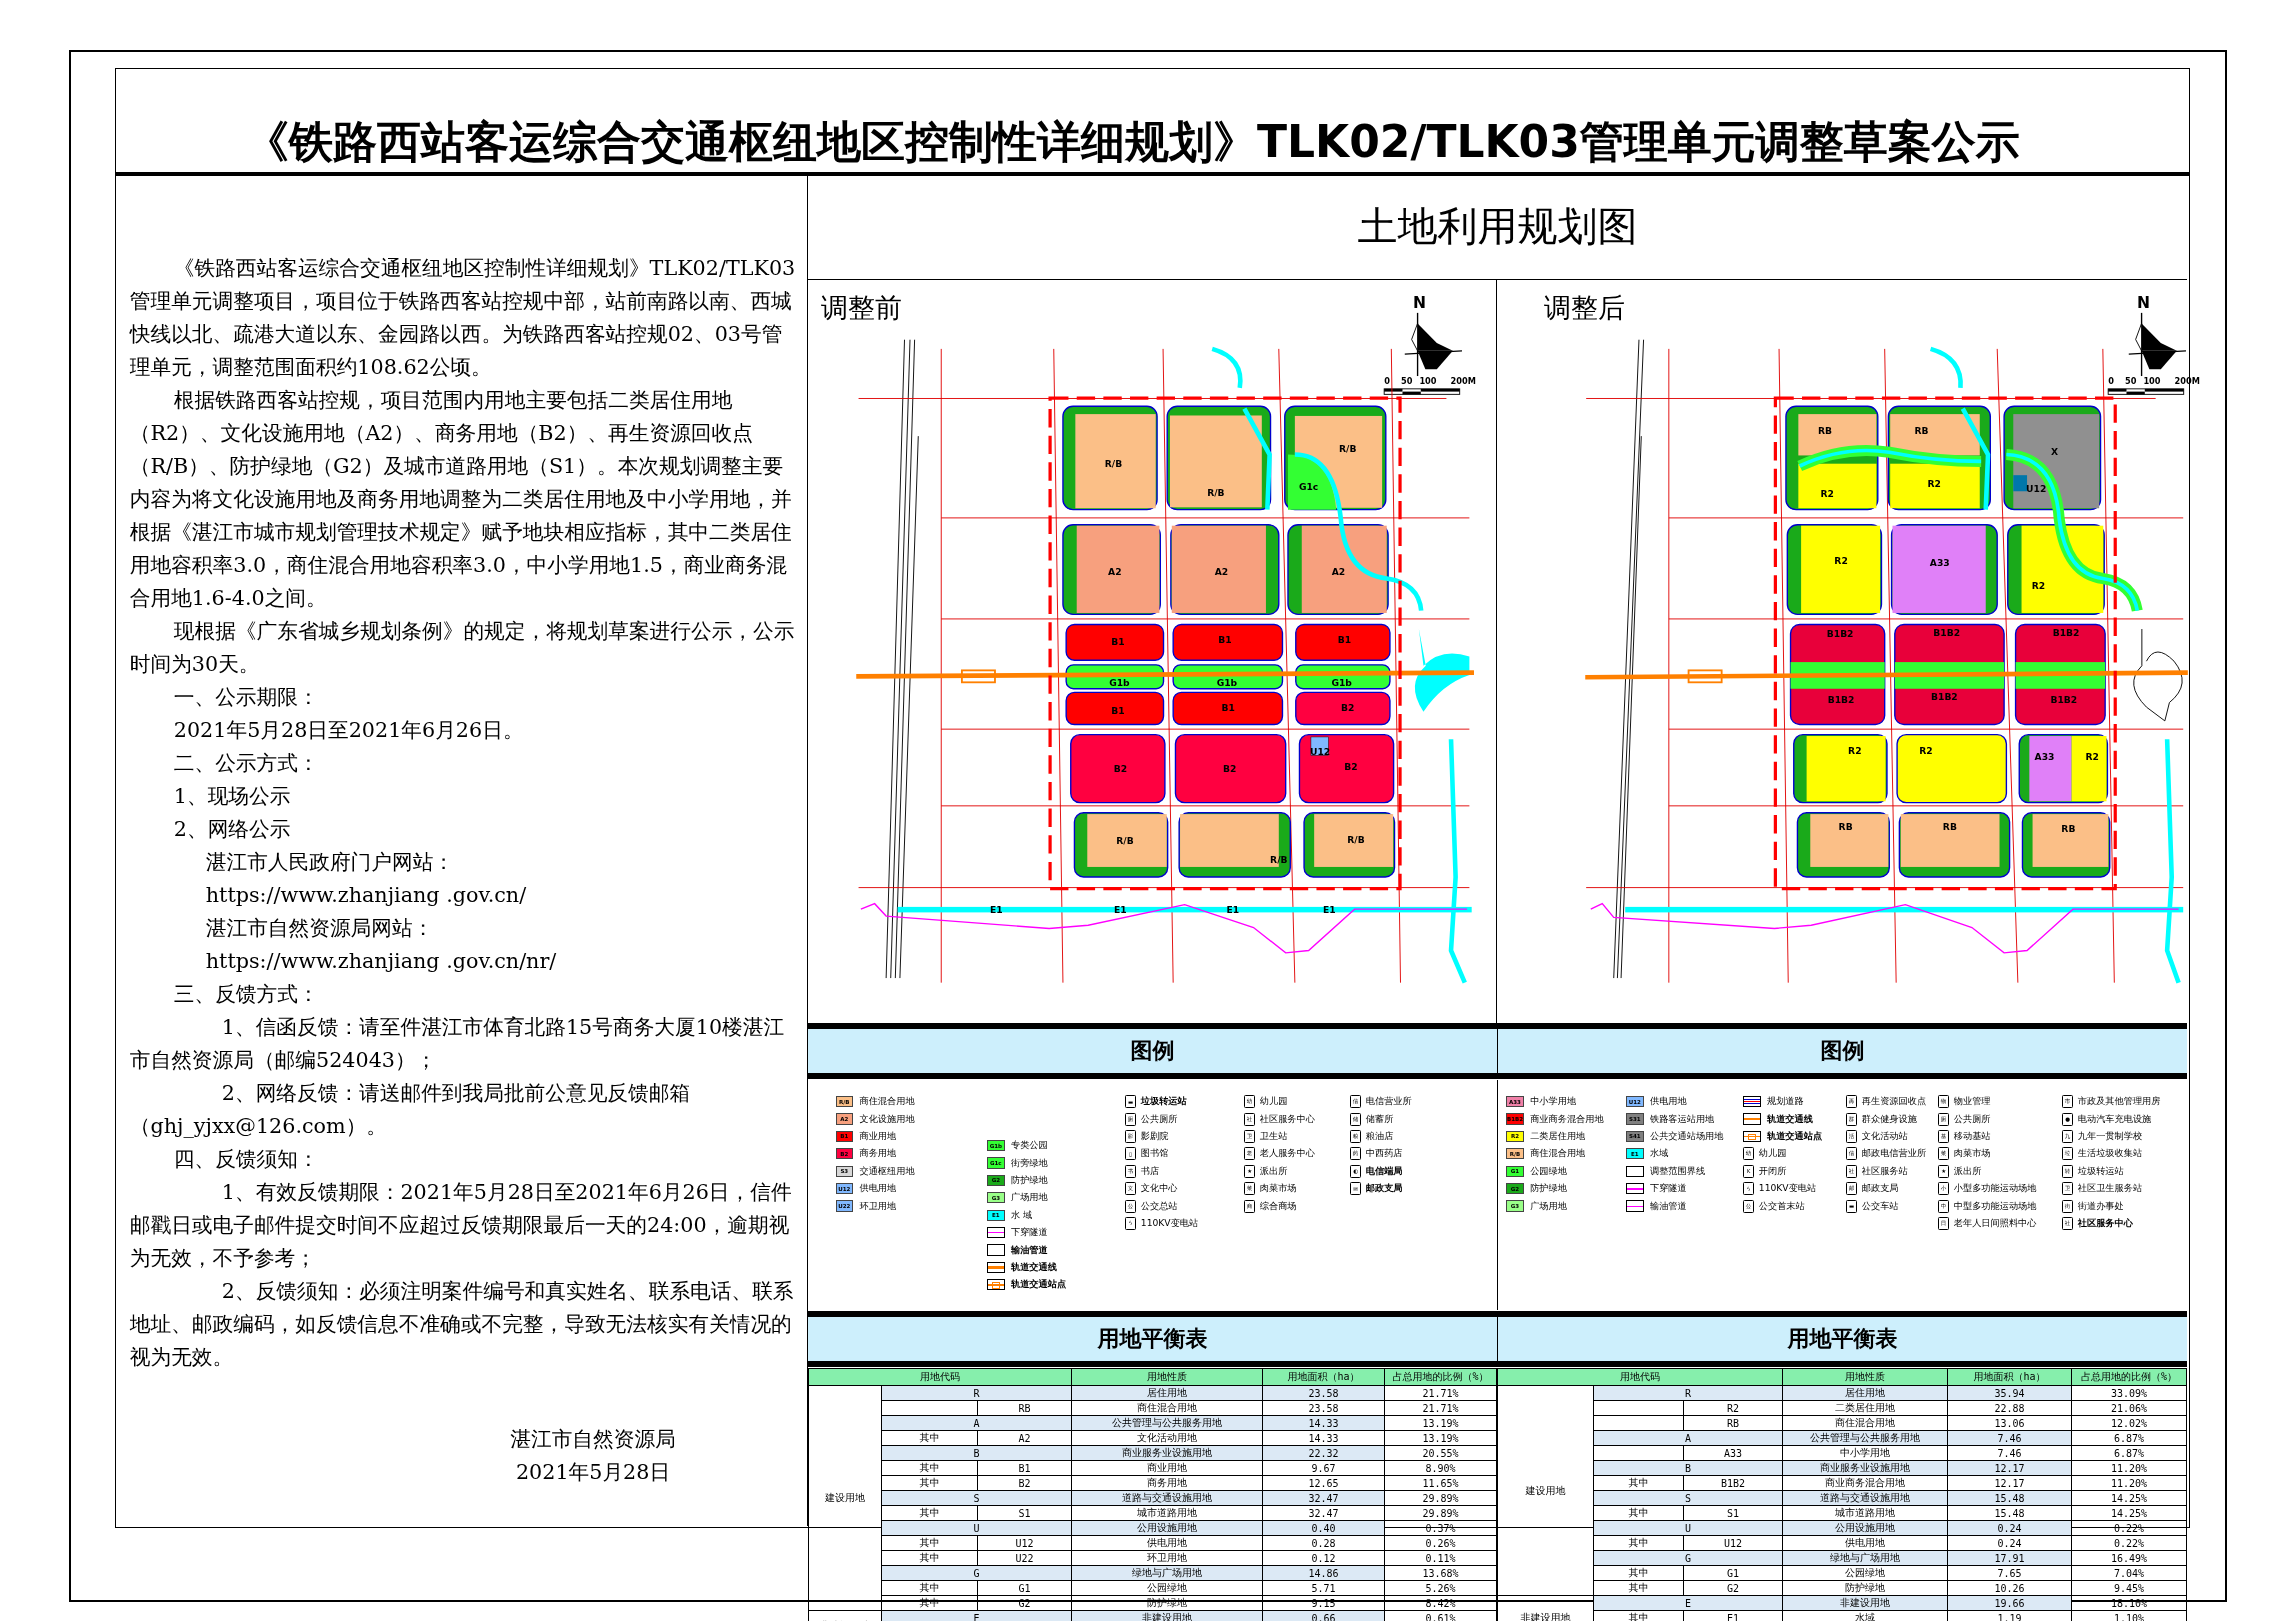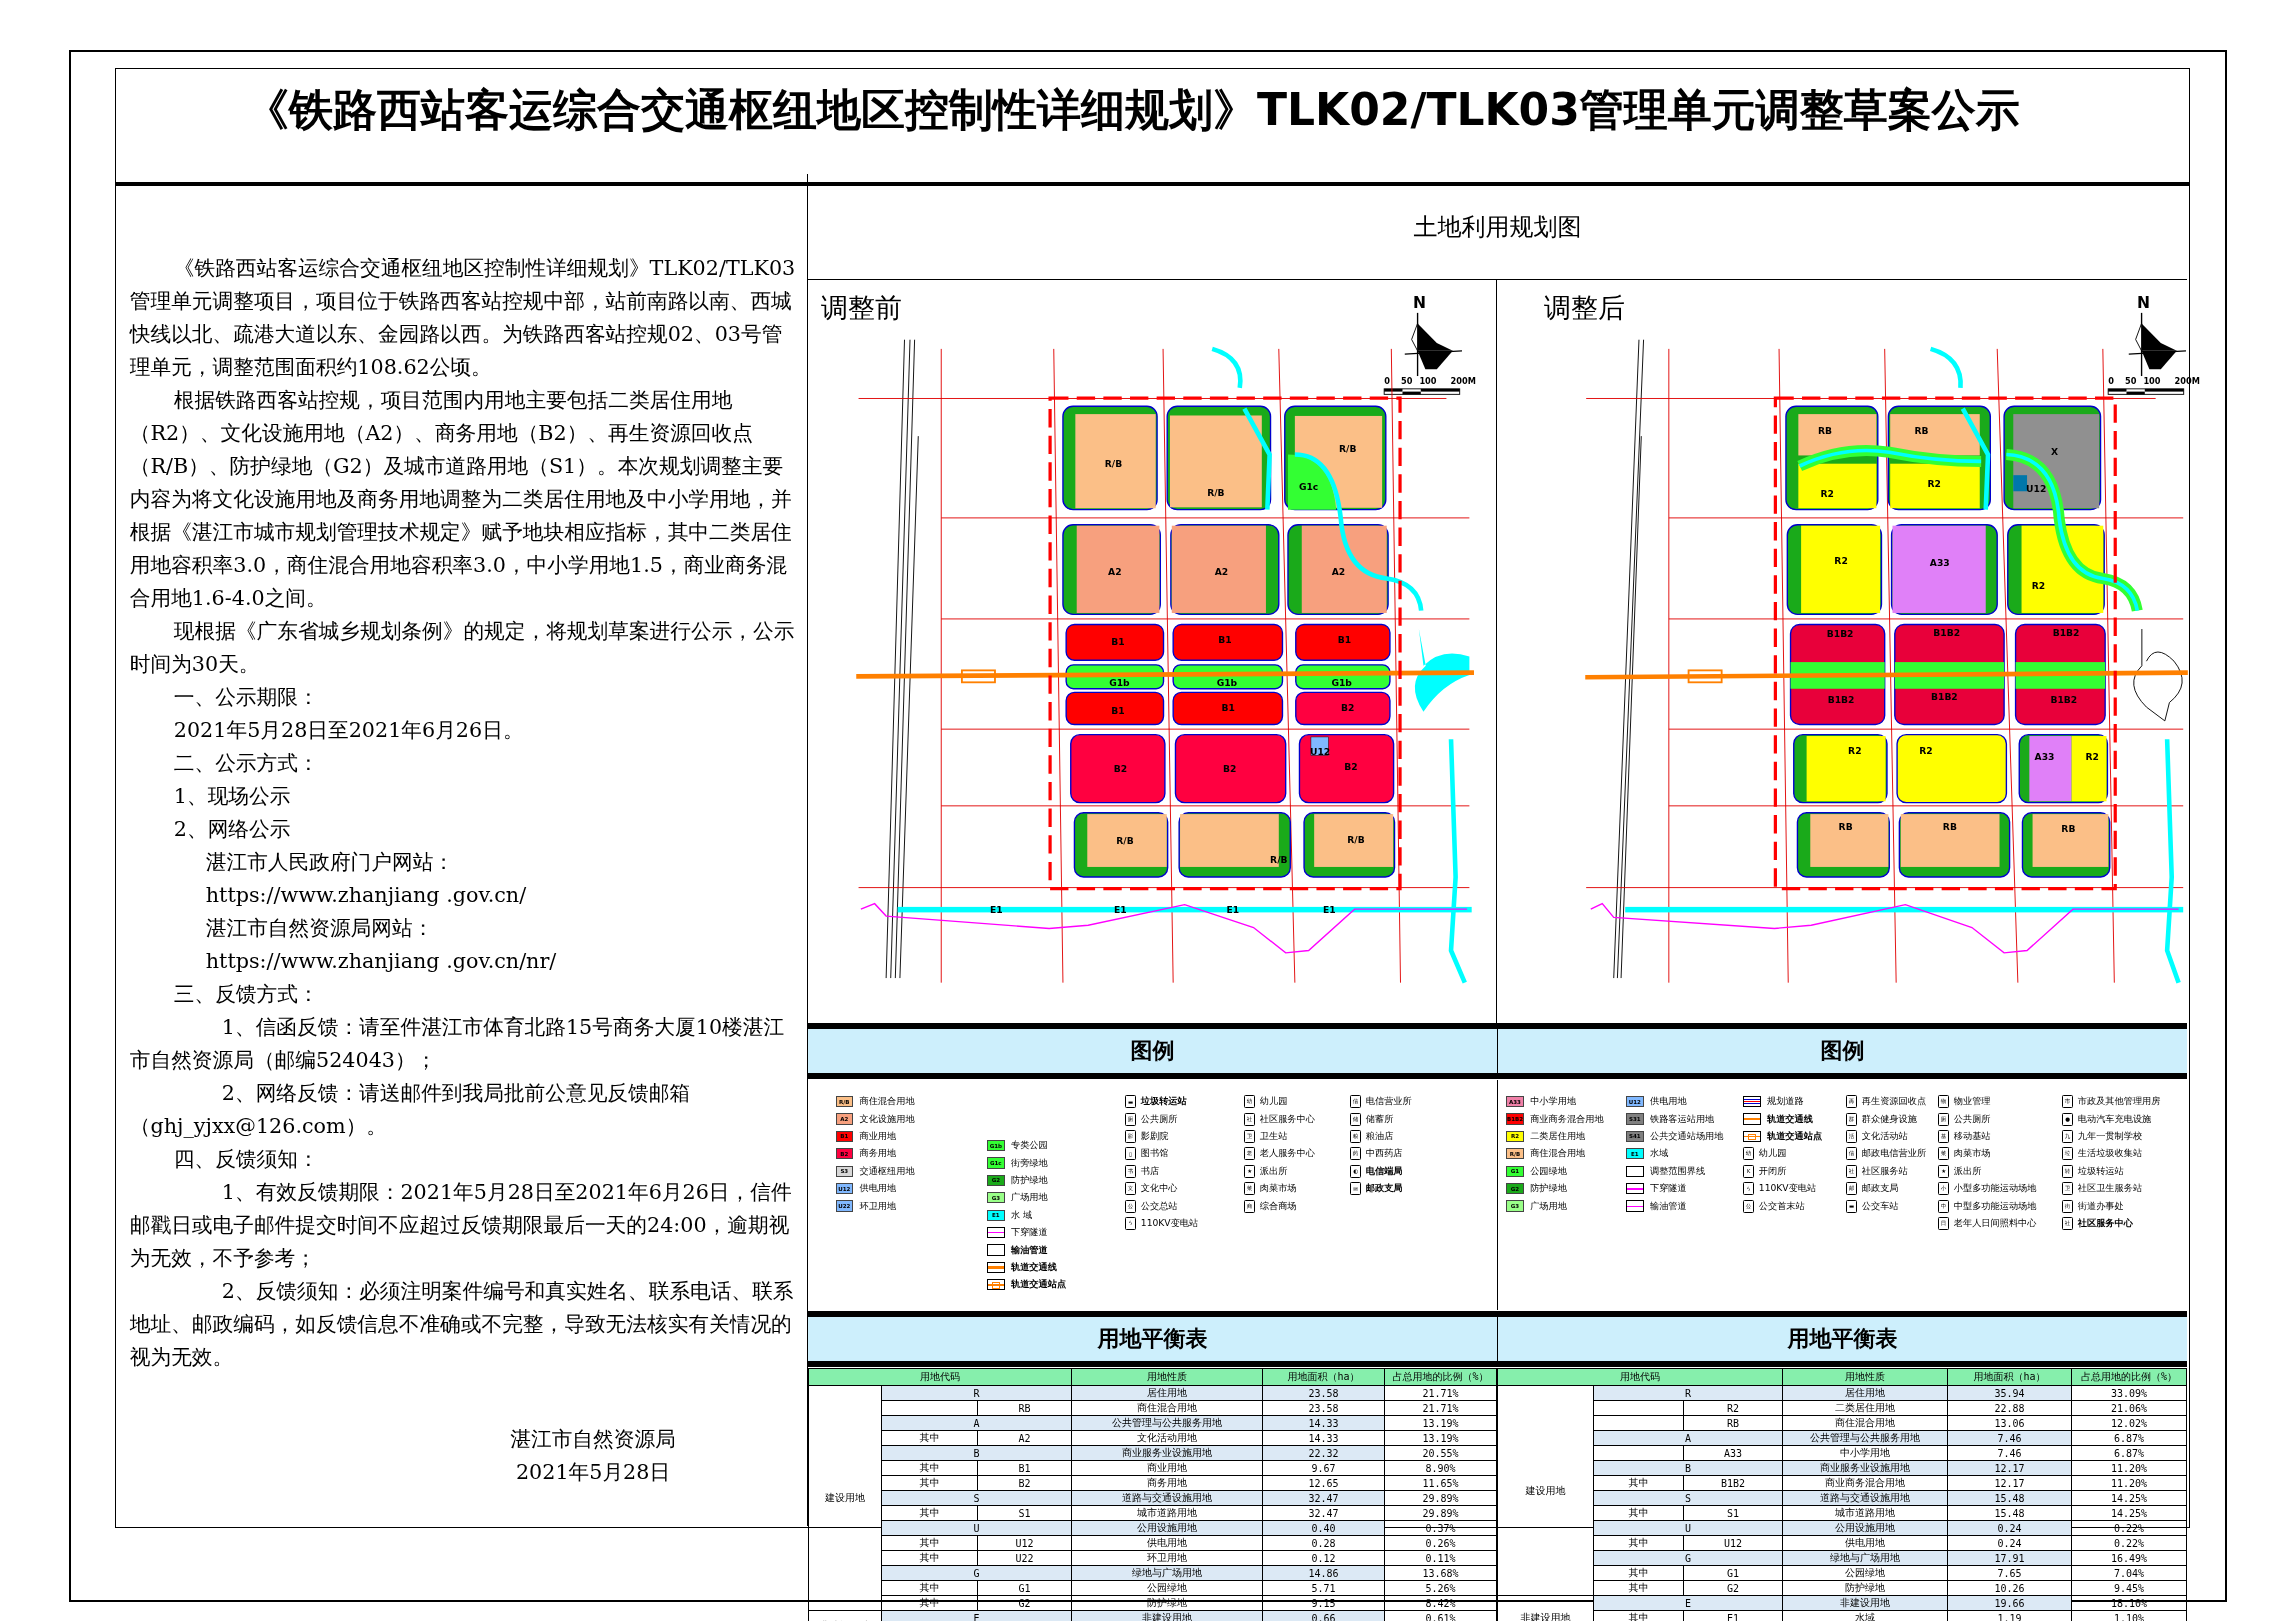--- a/index.html
+++ b/index.html
@@ -1,33 +1,33 @@
 <!DOCTYPE html>
 <html style="font-size:7.3px"><head>
 <meta charset="utf-8">
 <style>
   html,body{margin:0;padding:0;background:#fff;}
   body{width:2295px;height:1621px;position:relative;overflow:hidden;font-family:"DejaVu Sans","Liberation Sans",sans-serif;color:#000;}
   .outer{position:absolute;left:69px;top:50px;width:2158px;height:1552px;border:2.8px solid #000;box-sizing:border-box;}
   .frame{position:absolute;left:115px;top:68px;width:2075px;height:1460px;border:1.8px solid #000;box-sizing:border-box;}
-  .title-bar{position:absolute;left:0;top:12px;width:100%;height:105px;border-bottom:4.6px solid #000;box-sizing:border-box;display:flex;align-items:flex-start;}
+  .title-bar{position:absolute;left:0;top:2px;width:100%;height:105px;border-bottom:4.6px solid #000;box-sizing:border-box;display:flex;align-items:flex-end;}
   .title-bar h1{margin:0 0 0 129px;font-size:44px;font-weight:bold;letter-spacing:0px;font-family:"DejaVu Sans",sans-serif;}
   
   .notice{position:absolute;left:0;top:105px;width:692px;height:1352px;border-right:1.8px solid #000;box-sizing:border-box;font-family:"DejaVu Serif","Liberation Serif",serif;}
   .notice h2{margin:0;position:absolute;top:23px;width:100%;text-align:center;font-size:28.5px;font-weight:normal;font-family:"DejaVu Sans",sans-serif;}
   .notice .body{position:absolute;left:13.8px;top:78px;width:670px;font-size:20.7px;line-height:33px;}
   .notice .body p{margin:0;}
   .indent1{text-indent:44px;}
   .ind2{padding-left:44px;}
   .ind3{padding-left:76px;}
   .indf{text-indent:92px;}
   .sign{position:absolute;left:367px;width:220px;text-align:center;font-size:20.7px;line-height:33px;}
   
   .rarea{position:absolute;left:692px;top:105px;width:1379px;height:1352px;}
-  .map-title{position:absolute;left:0;top:0;width:100%;height:106px;border-bottom:1.8px solid #000;box-sizing:border-box;display:flex;align-items:center;justify-content:center;font-size:24px;font-family:"DejaVu Sans",sans-serif;}
+  .map-title{position:absolute;left:0;top:0;width:100%;height:106px;border-bottom:1.8px solid #000;box-sizing:border-box;display:flex;align-items:center;justify-content:center;font-size:40px;font-family:"DejaVu Sans",sans-serif;}
   .map-panel{position:absolute;top:106px;height:744px;width:689px;box-sizing:border-box;overflow:hidden;}
   .map-panel.left{left:0;border-right:1.8px solid #000;}
   .map-panel.right{left:723px;}
   .map-label{position:absolute;left:13px;top:10px;font-size:27px;font-family:"DejaVu Sans",sans-serif;}
   .compass{position:absolute;right:18.4px;top:9.2px;width:119px;height:110px;}
   .sec-bar{position:absolute;height:44px;background:#cdeffc;border-top:6.4px solid #000;border-bottom:6.4px solid #000;display:flex;box-sizing:content-box;}
   .sec-bar div{flex:1;display:flex;align-items:center;justify-content:center;font-size:22px;font-weight:bold;font-family:"DejaVu Sans",sans-serif;}
   .sec-bar div+div{border-left:1.4px solid #000;}
   .legend{position:absolute;top:906px;height:230px;width:689px;font-family:"DejaVu Sans",sans-serif;}
   .legend.left{left:0;border-right:1.4px solid #000;}

